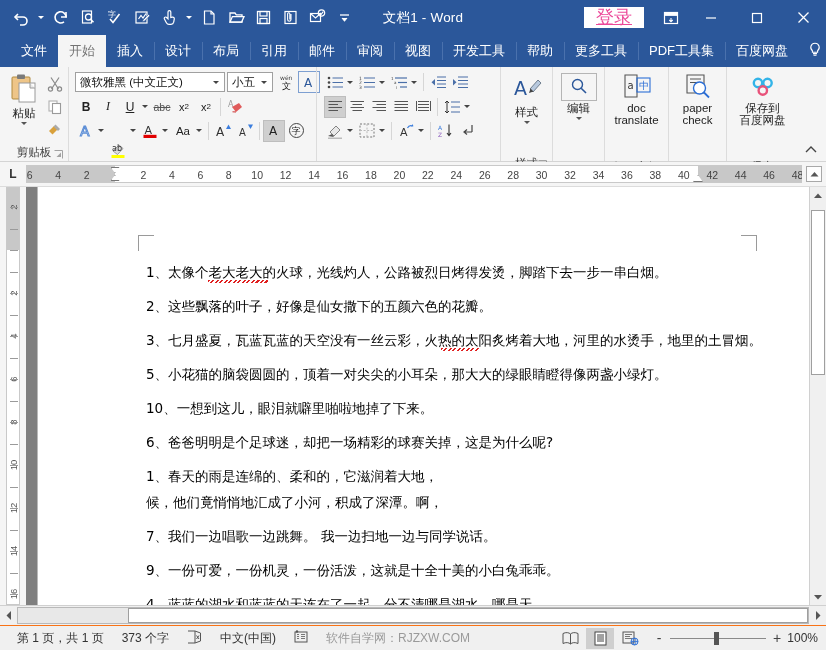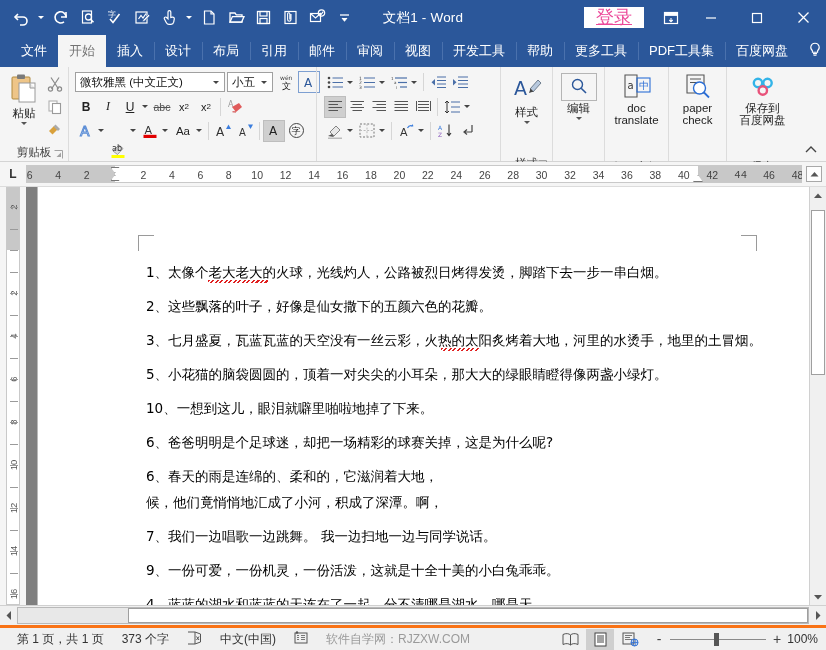--- a/index.html
+++ b/index.html
@@ -144,21 +144,21 @@
 
   
   .hscrollbar{ flex:0 0 20px; height:20px; background:#f0f0f0; display:flex; align-items:center; border-top:1px solid #d0d0d0; }
   .hsb-arrow{ width:17px; height:17px; display:flex; align-items:center; justify-content:center; }
   .hsb-track{ flex:1; height:17px; position:relative; background:#e8e8e8; border:1px solid #b9b9b9; }
   .hsb-thumb{ position:absolute; top:0; bottom:0; background:#fff; border:1px solid #9f9f9f; }
 
   
   .statusbar{
     flex:0 0 25px; height:25px; background:#f0f0f0; display:flex; align-items:center;
-    font-size:12px; color:#333; padding-left:8px; border-top:3px solid #f97316;
+    font-size:12px; color:#333; padding-left:8px; border-top:1px solid #f97316;
   }
   .st-item{ padding:0 9px; display:flex; align-items:center; gap:5px; white-space:nowrap; }
   .status-right{ margin-left:auto; display:flex; align-items:center; padding-right:8px; gap:2px; }
   .view-btn{ width:28px; height:21px; display:flex; align-items:center; justify-content:center; }
   .view-btn.active{ background:#cfcfcf; }
   .zoom-slider{ display:flex; align-items:center; gap:6px; margin-left:8px; }
   .zs-track{ width:96px; height:1px; background:#8a8a8a; position:relative; }
   .zs-thumb{ position:absolute; width:5px; height:13px; background:#555; top:-6px; left:46%; }
   .zs-sign{ font-size:14px; color:#444; width:10px; text-align:center; }
   .zoom-pct{ font-size:12px; color:#333; min-width:34px; text-align:right; }
@@ -734,21 +734,21 @@
         <div class="hr-num" style="left: 429.28px;">24</div>
         <div class="hr-num" style="left: 457.72px;">26</div>
         <div class="hr-num" style="left: 486.16px;">28</div>
         <div class="hr-num" style="left: 514.6px;">30</div>
         <div class="hr-num" style="left: 543.04px;">32</div>
         <div class="hr-num" style="left: 571.48px;">34</div>
         <div class="hr-num" style="left: 599.92px;">36</div>
         <div class="hr-num" style="left: 628.36px;">38</div>
         <div class="hr-num" style="left: 656.8px;">40</div>
         <div class="hr-num" style="left: 685.24px;">42</div>
-        <div class="hr-num" style="left: 713.68px; font-family: Liberation Mono, monospace;">44</div>
+        <div class="hr-num" style="left: 713.68px;">44</div>
         <div class="hr-num" style="left: 742.12px;">46</div>
         <div class="hr-num" style="left: 770.56px;">48</div>
         <div class="indent-top" style="left: 83.5px;"></div>
         <div class="indent-bot" style="left: 83.5px;"></div>
         <div class="rmargin-marker" style="left: 666.02px;"></div>
       </div>
     <div class="ruler-up">
       <div class="ubox">
         <svg width="9" height="7" viewBox="0 0 9 7">
             <path d="M0.5 5.5 L4.5 1 L8.5 5.5 Z" fill="#555"></path>
@@ -797,21 +797,21 @@
       <div class="page">
         <div class="corner tl" style="left:100px;top:48px;"></div>
         <div class="corner tr" style="right:52px;top:48px;"></div>
         <div class="doc-text" id="doctext">
             <div class="para"><span>1、太像个老大老大的火球，光线灼人，公路被烈日烤得发烫，脚踏下去一步一串白烟。</span><span class="squig" style="left: 62px; width: 60px;"></span></div>
             <div class="para"><span>2、这些飘落的叶子，好像是仙女撒下的五颜六色的花瓣。</span></div>
             <div class="para"><span>3、七月盛夏，瓦蓝瓦蓝的天空没有一丝云彩，火热的太阳炙烤着大地，河里的水烫手，地里的土冒烟。</span><span class="squig" style="left: 295px; width: 38px;"></span></div>
             <div class="para"><span>5、小花猫的脑袋圆圆的，顶着一对尖尖的小耳朵，那大大的绿眼睛瞪得像两盏小绿灯。</span></div>
             <div class="para"><span>10、一想到这儿，眼泪就噼里啪啦地掉了下来。</span></div>
             <div class="para"><span>6、爸爸明明是个足球迷，却把一场精彩的球赛关掉，这是为什么呢?</span></div>
-            <div class="para tight"><span>6、春天的雨是连绵的、柔和的，它滋润着大地，</span></div>
+            <div class="para tight"><span>1、春天的雨是连绵的、柔和的，它滋润着大地，</span></div>
             <div class="para"><span>候，他们竟悄悄地汇成了小河，积成了深潭。啊，</span></div>
             <div class="para"><span>7、我们一边唱歌一边跳舞。 我一边扫地一边与同学说话。</span></div>
             <div class="para"><span>9、一份可爱，一份机灵，一份活泼，这就是十全十美的小白兔乖乖。</span></div>
             <div class="para"><span>4、蓝蓝的湖水和蓝蓝的天连在了一起，分不清哪是湖水，哪是天。</span></div>
           </div>
       </div>
     </div>
 
     <div class="vscroll">
       <div class="sb-arrow">

